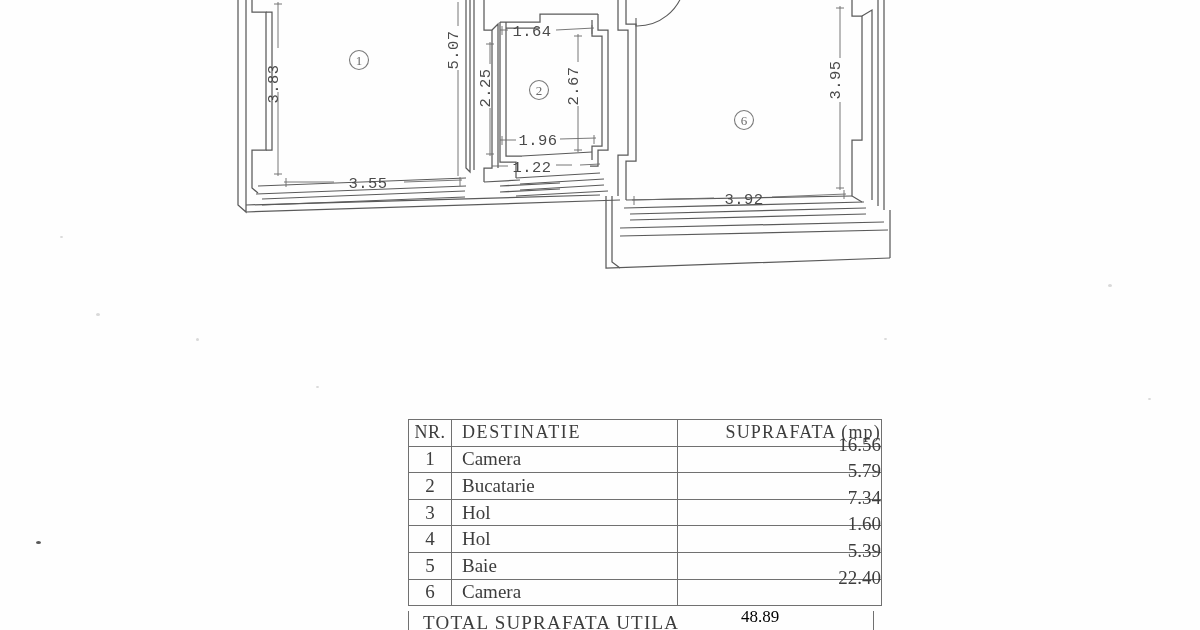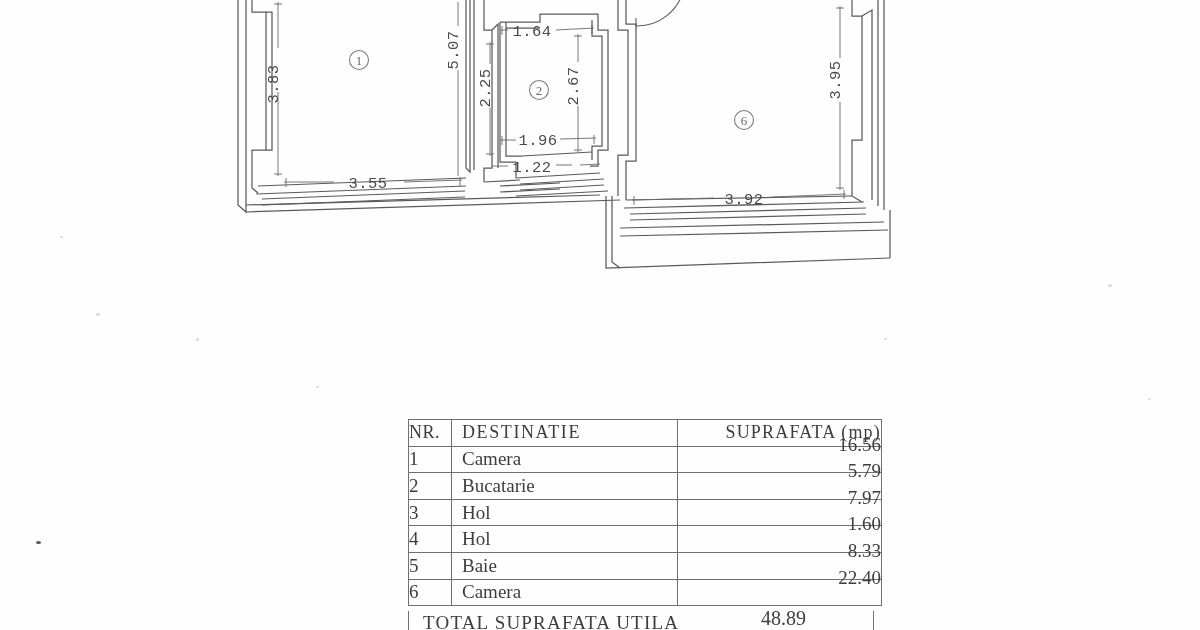--- a/index.html
+++ b/index.html
@@ -62,21 +62,21 @@
     table-layout: fixed;
   }
   #area-table td, #area-table th {
     border: 1px solid #707070;
     padding: 0;
     height: 25.6px;
     vertical-align: middle;
     font-weight: normal;
     color: #3d3d3d;
   }
-  .col-nr   { width: 42px;  text-align: left; font-size: 19px; font-family: "Liberation Serif", serif; }
+  .col-nr   { width: 42px;  text-align: center; font-size: 19px; font-family: "Liberation Serif", serif; }
   .col-dest { width: 215px; text-align: left;   font-size: 19px; padding-left: 10px !important; font-family: "Liberation Serif", serif; margin-top: 8px; }
   .col-area { width: 203px; text-align: center; font-size: 19px; font-family: "Liberation Serif", serif; }
 
   #area-table thead .col-nr   { font-size: 18px; letter-spacing: .5px; }
   #area-table thead .col-dest { font-size: 18px; letter-spacing: 1.6px; }
   #area-table thead .col-area { font-size: 18px; letter-spacing: 1.2px; text-align: right; }
 
   
   #area-table tbody .col-area { position: relative; }
   #area-table tbody .col-area span {
@@ -102,24 +102,24 @@
     left: 14px;
     top: 1px;
     font-size: 19px;
     letter-spacing: 1.2px;
     color: #3d3d3d;
     white-space: nowrap;
     font-family: "Liberation Serif", serif;
   }
   #total-value {
     position: absolute;
-    left: 352px;
+    left: 332px;
     top: -4px;
-    font-size: 20px;
-    color: #404040;
+    font-size: 17px;
+    color: #000000;
     font-family: "Liberation Serif", serif;
   }
 </style>
 </head>
 <body>
 
 <div id="page">
 
   <div id="plan">
     <svg width="1200" height="300" viewBox="0 0 1200 300" xmlns="http://www.w3.org/2000/svg">
@@ -298,35 +298,35 @@
         <td class="col-nr">2</td>
         <td class="col-dest">Bucatarie</td>
         <td class="col-area">
             <span>5.79</span>
           </td>
       </tr>
       <tr>
         <td class="col-nr">3</td>
         <td class="col-dest">Hol</td>
         <td class="col-area">
-            <span>7.97</span>
+            <span>7.34</span>
           </td>
       </tr>
       <tr>
         <td class="col-nr">4</td>
         <td class="col-dest">Hol</td>
         <td class="col-area">
             <span>1.60</span>
           </td>
       </tr>
       <tr>
         <td class="col-nr">5</td>
         <td class="col-dest">Baie</td>
         <td class="col-area">
-            <span>8.33</span>
+            <span>5.39</span>
           </td>
       </tr>
       <tr>
         <td class="col-nr">6</td>
         <td class="col-dest">Camera</td>
         <td class="col-area">
             <span>22.40</span>
           </td>
       </tr>
     </tbody>

